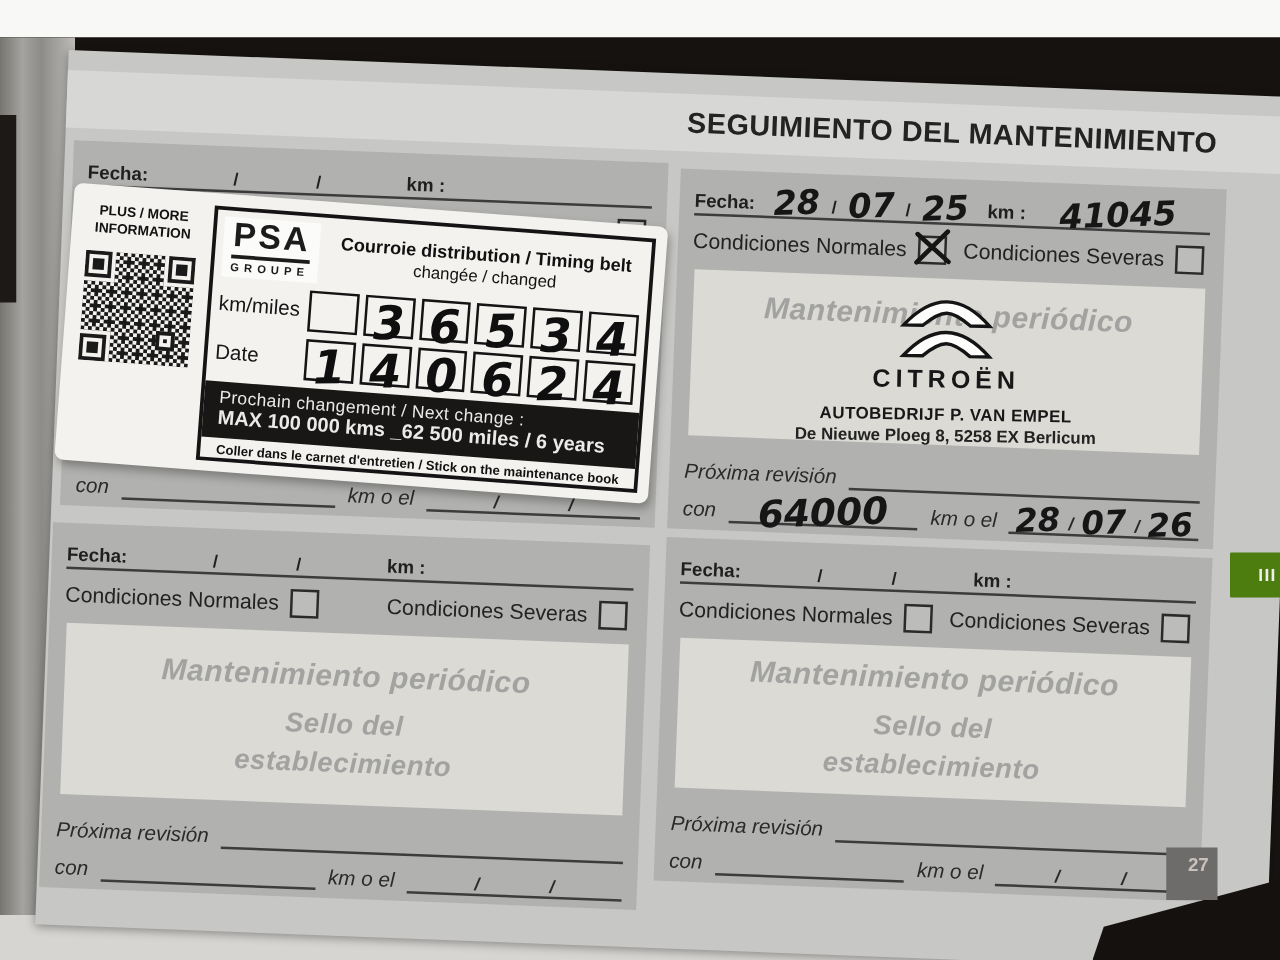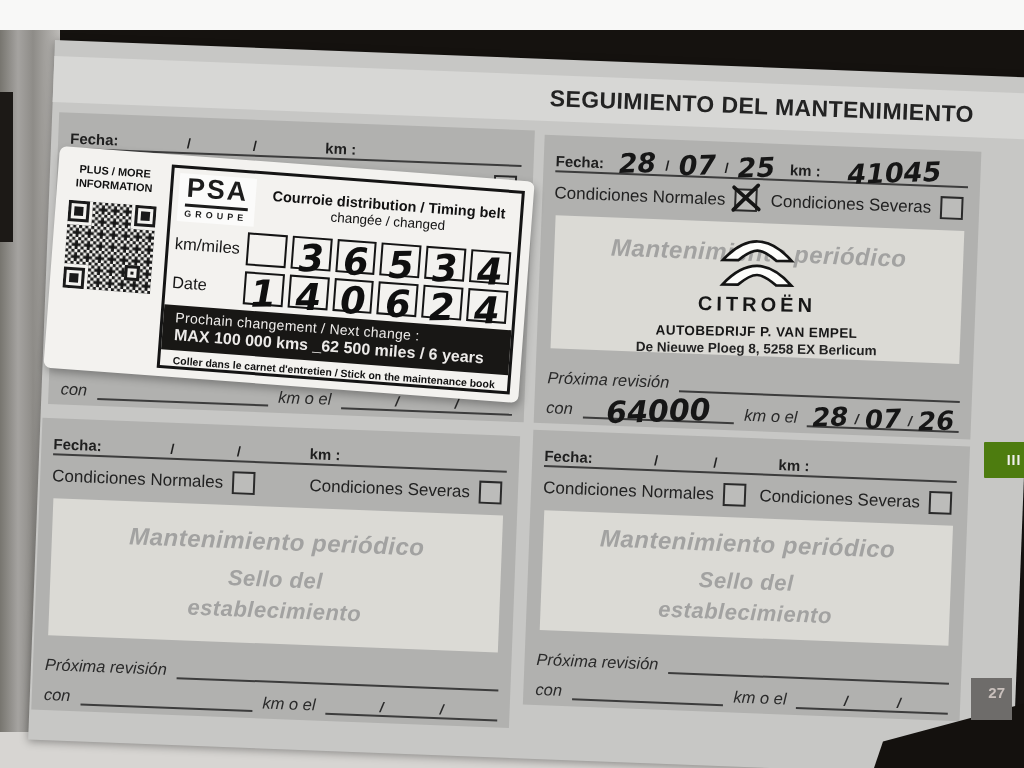--- a/index.html
+++ b/index.html
@@ -100,21 +100,21 @@
   .hwd{font-family:"DejaVu Sans",sans-serif;font-weight:bold;font-style:italic;font-size:37px;
        color:#0f0f0f;line-height:.75;transform:rotate(-5deg);margin-bottom:-5px;}
   .st-band{background:#181715;color:#eceae8;padding:4px 10px 6px 12px;margin-top:3px;}
   .st-band .b1{font-size:14px;letter-spacing:.3px;}
   .st-band .b2{font-size:16px;font-weight:bold;margin-top:1px;}
   .st-foot{font-weight:bold;font-size:10.5px;text-align:center;color:#121212;margin-top:4px;}
   
   .tab3{position:absolute;left:984px;top:442px;width:60px;height:36px;background:#4d7c0f;
      color:#efefed;display:flex;align-items:center;justify-content:center;
      font-weight:bold;font-size:14px;letter-spacing:1px;z-index:45;border-radius:1px;}
-  .pnum{position:absolute;left:971px;top:678px;width:41px;height:42px;background:#6e6c6a;
+  .pnum{position:absolute;left:933px;top:678px;width:41px;height:42px;background:#6e6c6a;
      color:#c9c0bc;display:flex;align-items:flex-start;justify-content:flex-end;
      padding:6px 7px 0 0;box-sizing:border-box;font-weight:bold;font-size:15px;z-index:50;}
 </style>
 </head>
 <body>
 
 <div class="top-white"></div>
 <div class="top-black"></div>
 <div class="left-spine"></div>
 <div class="left-dark"></div>

